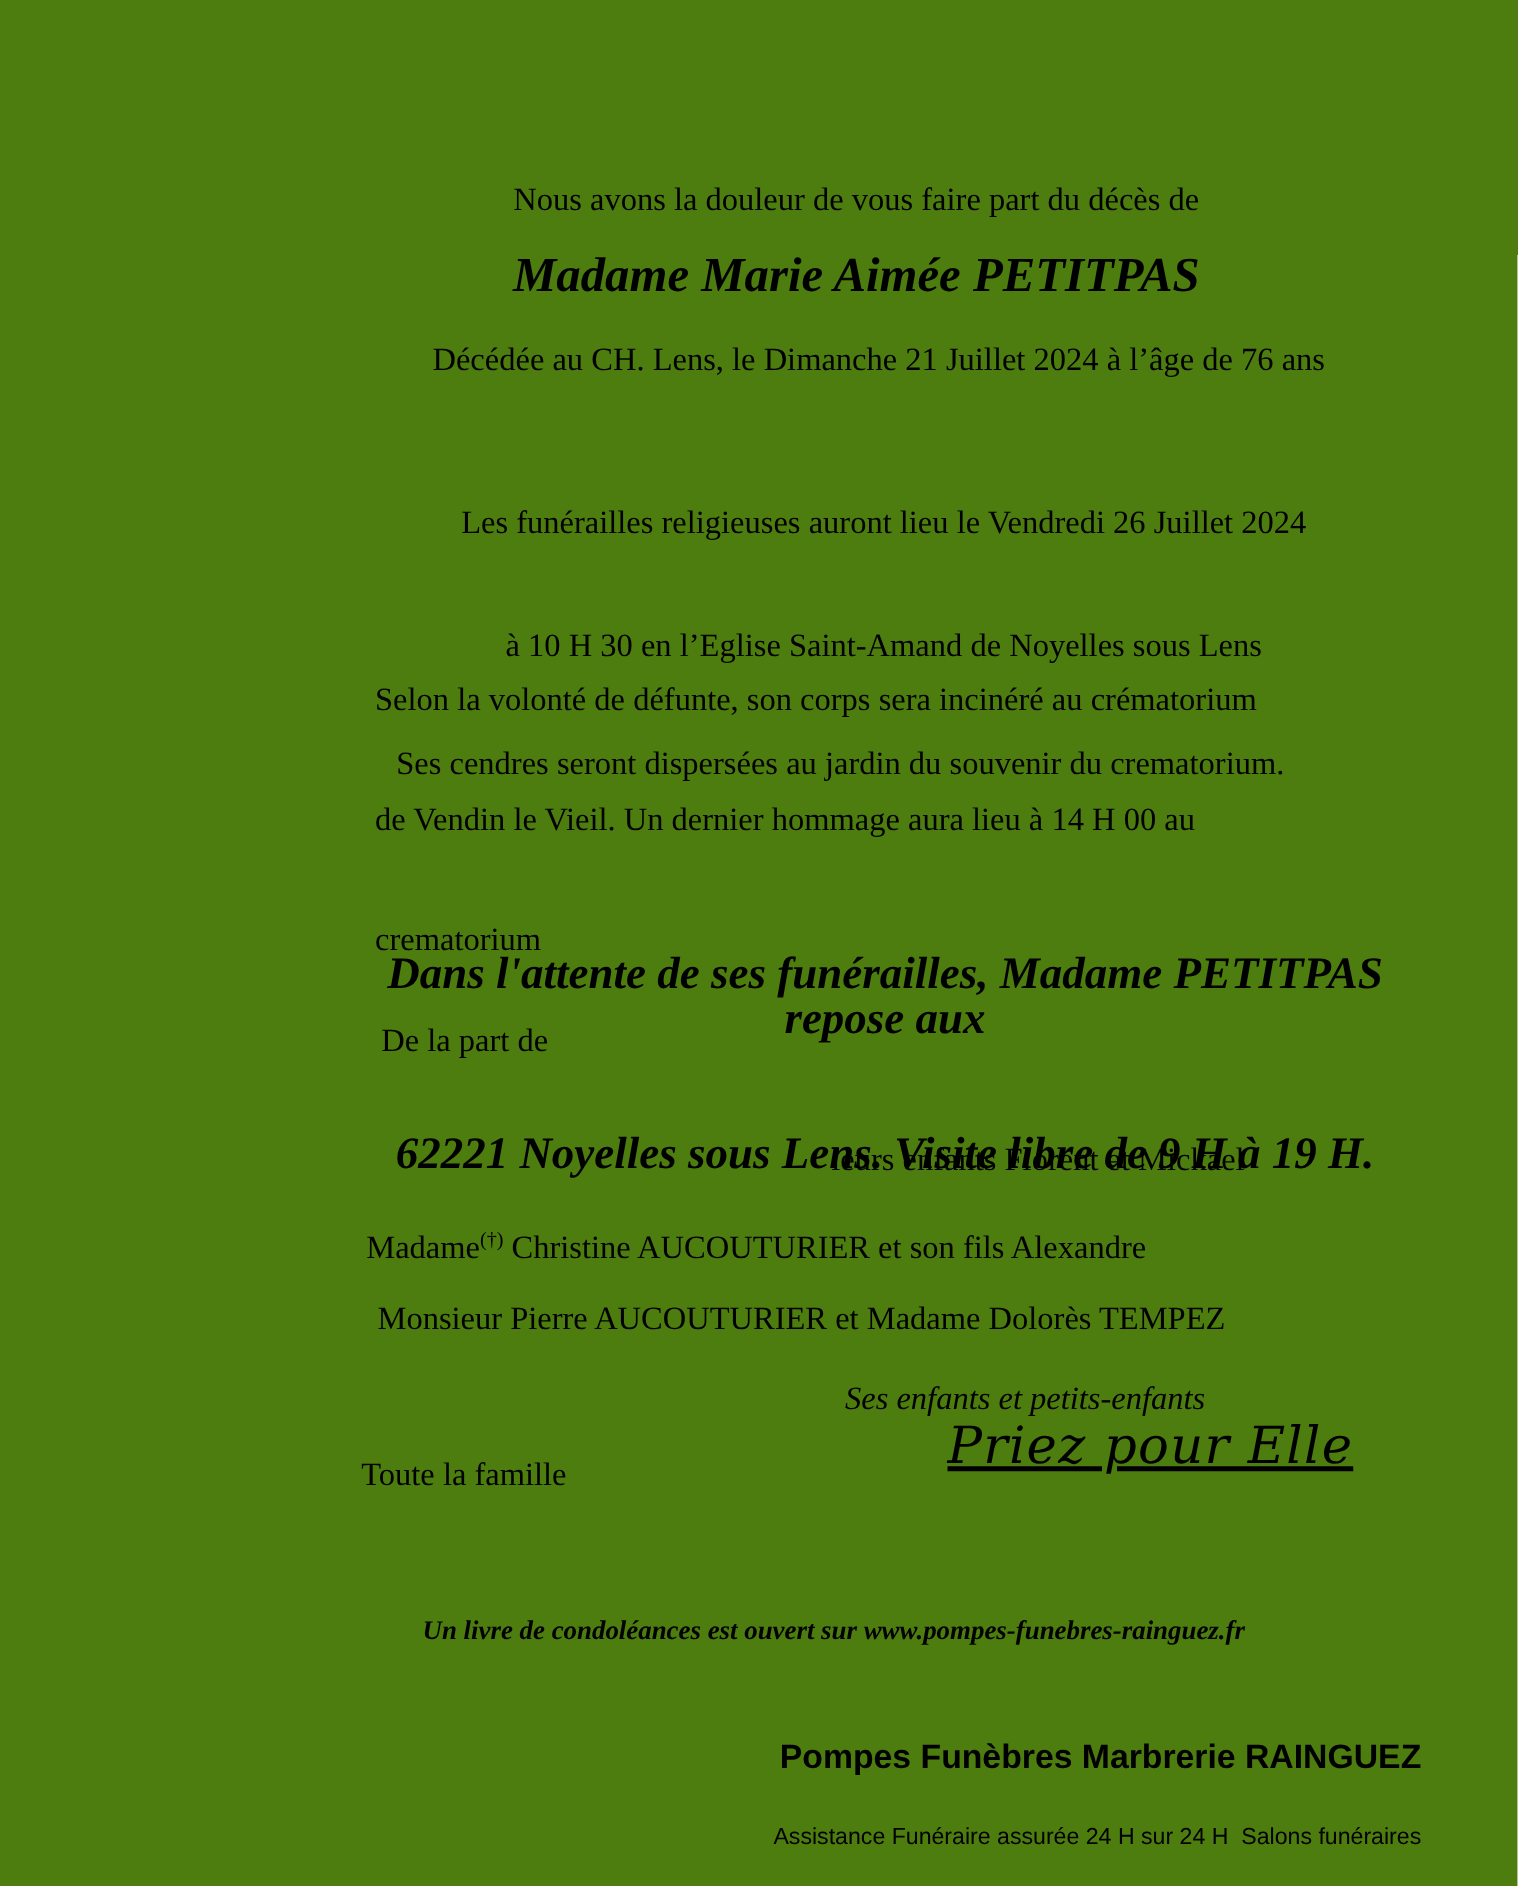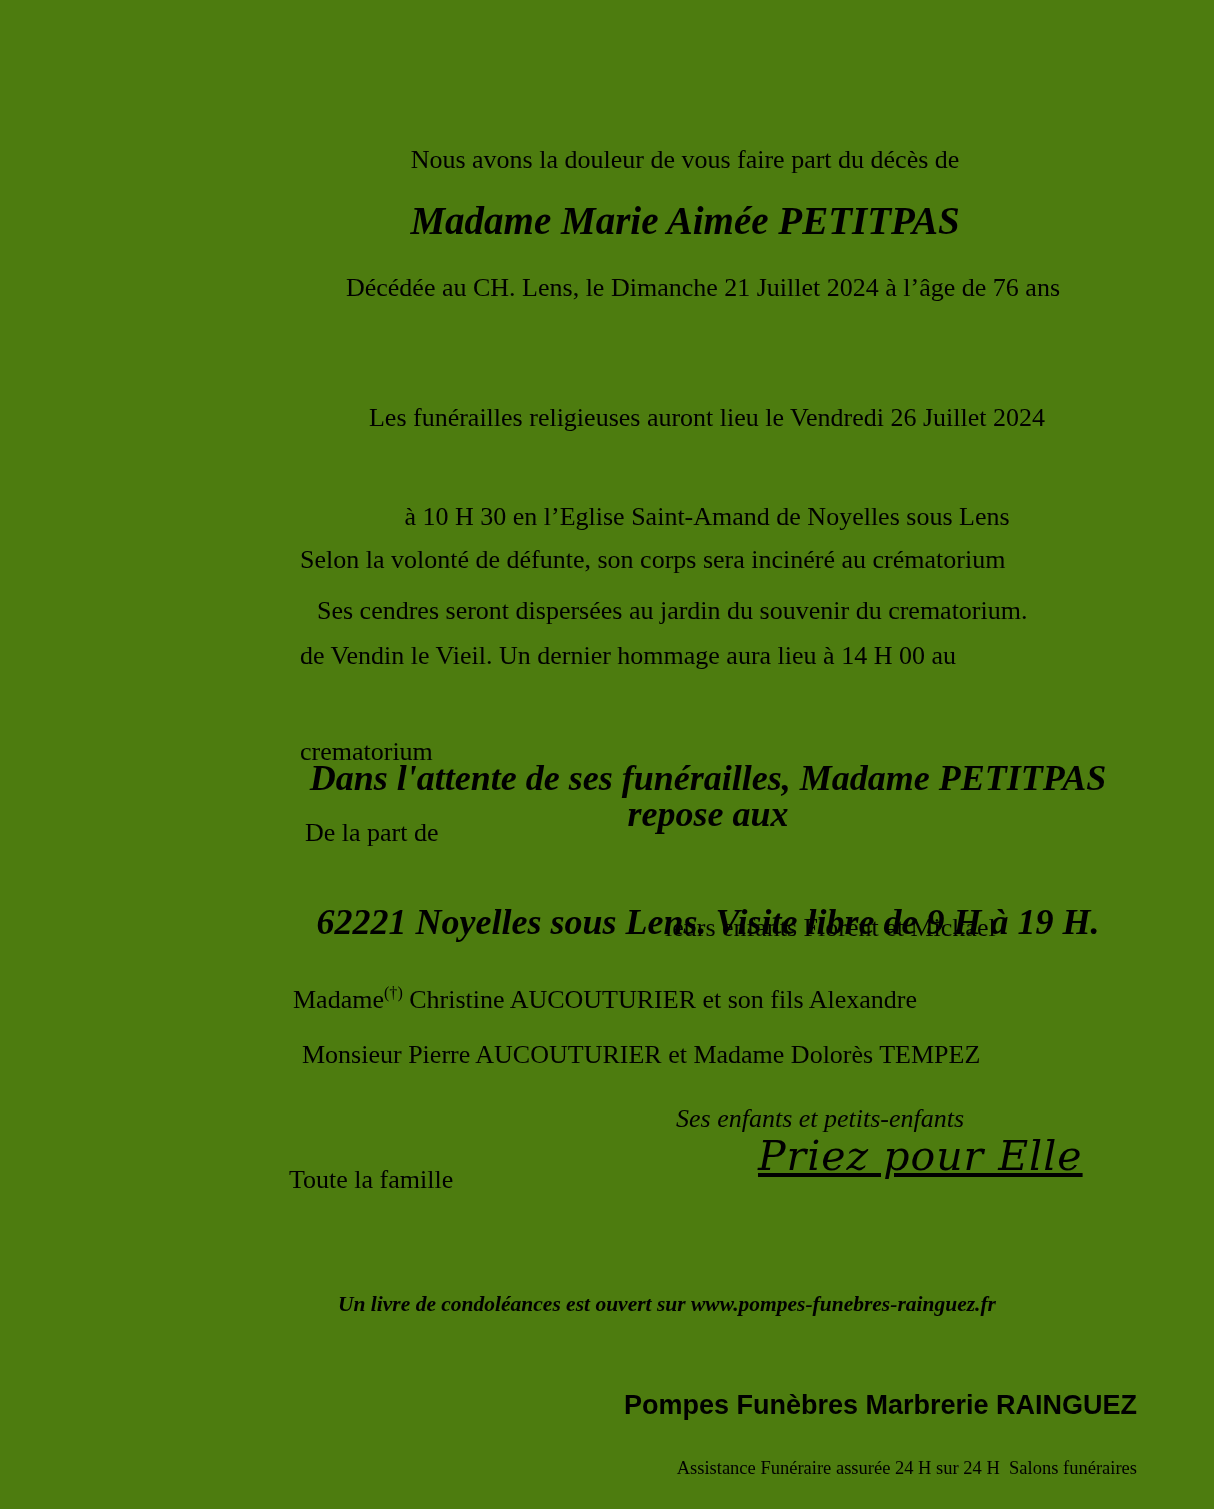--- a/index.html
+++ b/index.html
@@ -50,21 +50,21 @@
   .prayer       { left: 758px; top: 1130px;
                   font-family: "DejaVu Serif", serif;
                   font-style: italic; font-size: 41px; line-height: 52px;
                   letter-spacing: 1px; text-decoration: underline; }
   .condolence   { left: 222px; top: 1290px; width: 890px;
                   font-size: 21.5px; line-height: 28px;
                   font-weight: bold; font-style: italic; }
   .footer       { right: 77px; top: 1352px; text-align: right;
                   font-family: "Liberation Sans", sans-serif; }
   .footer-company { font-size: 27px; line-height: 34px; font-weight: bold; }
-  .footer-line  { font-size: 18.5px; line-height: 21.5px; font-family: Liberation Serif, serif; }
+  .footer-line  { font-size: 18.5px; line-height: 21.5px; }
 </style>
 </head>
 <body>
 
 <div class="page">
 
   <div class="abs body-text center intro">Nous avons la douleur de vous faire part du décès de</div>
 
   <div class="abs center title">Madame Marie Aimée PETITPAS</div>
 

